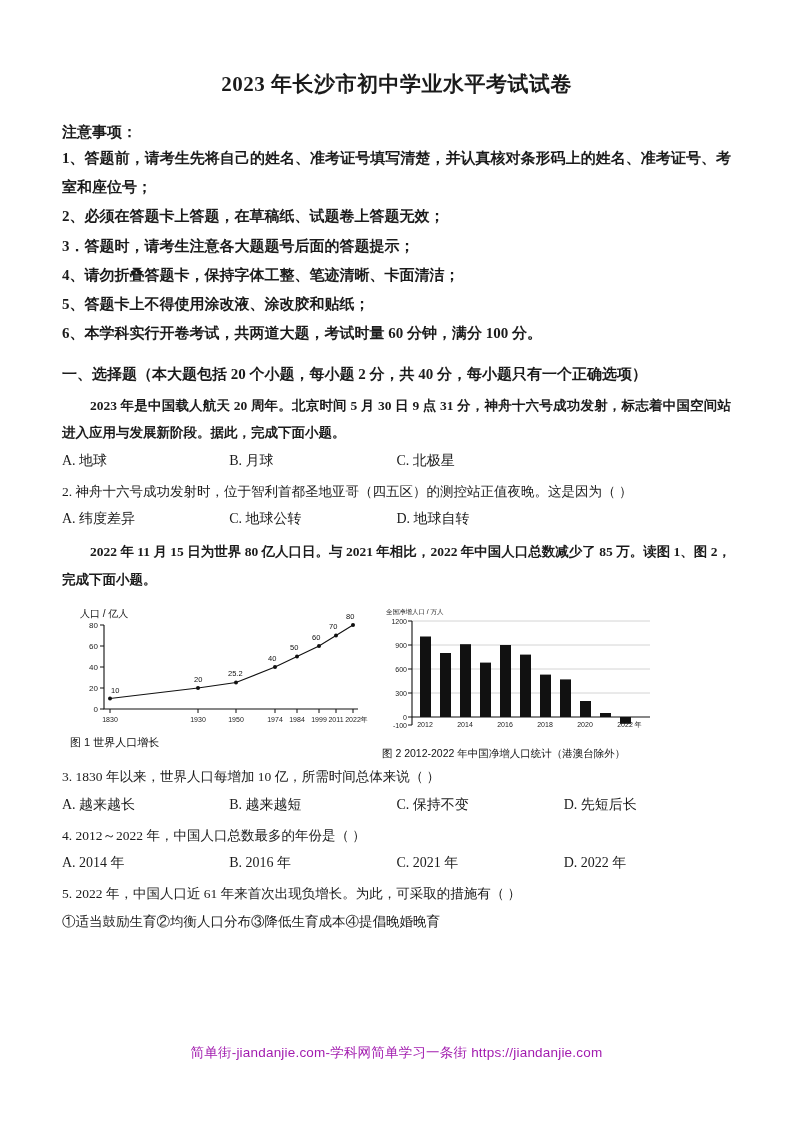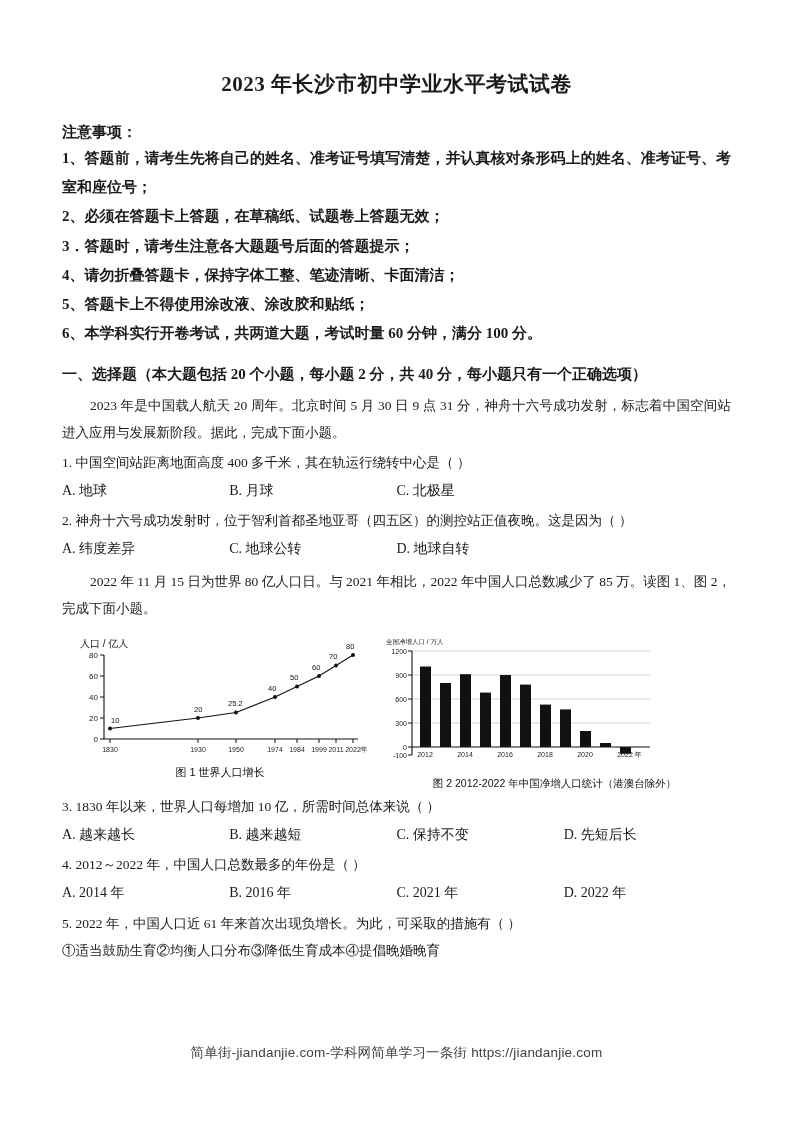--- a/index.html
+++ b/index.html
@@ -63,20 +63,21 @@
     line-height: 1.8;
   }
 
   
   .stem {
     font-size: 13.5px;
     line-height: 2.05;
     margin: 4px 0 0 0;
     text-indent: 28px;
     text-align: justify;
+    font-weight: bold;
   }
   .q-text {
     font-size: 13.5px;
     line-height: 2.05;
     margin: 2px 0 0 0;
   }
   .options {
     display: flex;
     font-size: 14px;
     line-height: 2.05;
@@ -99,21 +100,20 @@
     align-items: flex-start;
     margin: 12px 0 0 0;
   }
   .fig {
     position: relative;
   }
   .fig-1 { width: 300px; margin-left: 8px; }
   .fig-2 { width: 345px; margin-left: 12px; }
 
   .fig-caption {
-    text-align: center;
     font-size: 11px;
     margin-top: 2px;
     color: #111;
     font-family: "Liberation Sans", sans-serif;
   }
   .fig-2 .fig-caption { font-size: 10.5px; }
 
   svg { display: block; }
 
   .axis-line { stroke: #111; stroke-width: 1.1; fill: none; }
@@ -149,21 +149,21 @@
   }
 
   
   .footer {
     position: absolute;
     left: 0;
     right: 0;
     bottom: 26px;
     text-align: center;
     font-size: 13.5px;
-    color: #404040;
+    color: #a21caf;
     font-family: "Liberation Sans", sans-serif;
     letter-spacing: 0.2px;
   }
 </style>
 </head>
 <body>
 
 <div class="page">
 
   <h1 class="doc-title">2023 年长沙市初中学业水平考试试卷</h1>
@@ -175,21 +175,20 @@
     <p class="notice-item">3．答题时，请考生注意各大题题号后面的答题提示；</p>
     <p class="notice-item">4、请勿折叠答题卡，保持字体工整、笔迹清晰、卡面清洁；</p>
     <p class="notice-item">5、答题卡上不得使用涂改液、涂改胶和贴纸；</p>
     <p class="notice-item">6、本学科实行开卷考试，共两道大题，考试时量 60 分钟，满分 100 分。</p>
   </div>
 
   <p class="section-heading">一、选择题（本大题包括 20 个小题，每小题 2 分，共 40 分，每小题只有一个正确选项）</p>
 
   <p class="stem">2023 年是中国载人航天 20 周年。北京时间 5 月 30 日 9 点 31 分，神舟十六号成功发射，标志着中国空间站进入应用与发展新阶段。据此，完成下面小题。</p>
 
-  <p class="q-text">1. 中国空间站距离地面高度 400 多千米，其在轨运行绕转中心是（      ）</p>
   <div class="options">
     <span class="opt">A. 地球</span>
     <span class="opt">B. 月球</span>
     <span class="opt">C. 北极星</span>
   </div>
 
   <p class="q-text">2. 神舟十六号成功发射时，位于智利首都圣地亚哥（四五区）的测控站正值夜晚。这是因为（      ）</p>
   <div class="options">
     <span class="opt">A. 纬度差异</span>
     <span class="opt">C. 地球公转</span>

